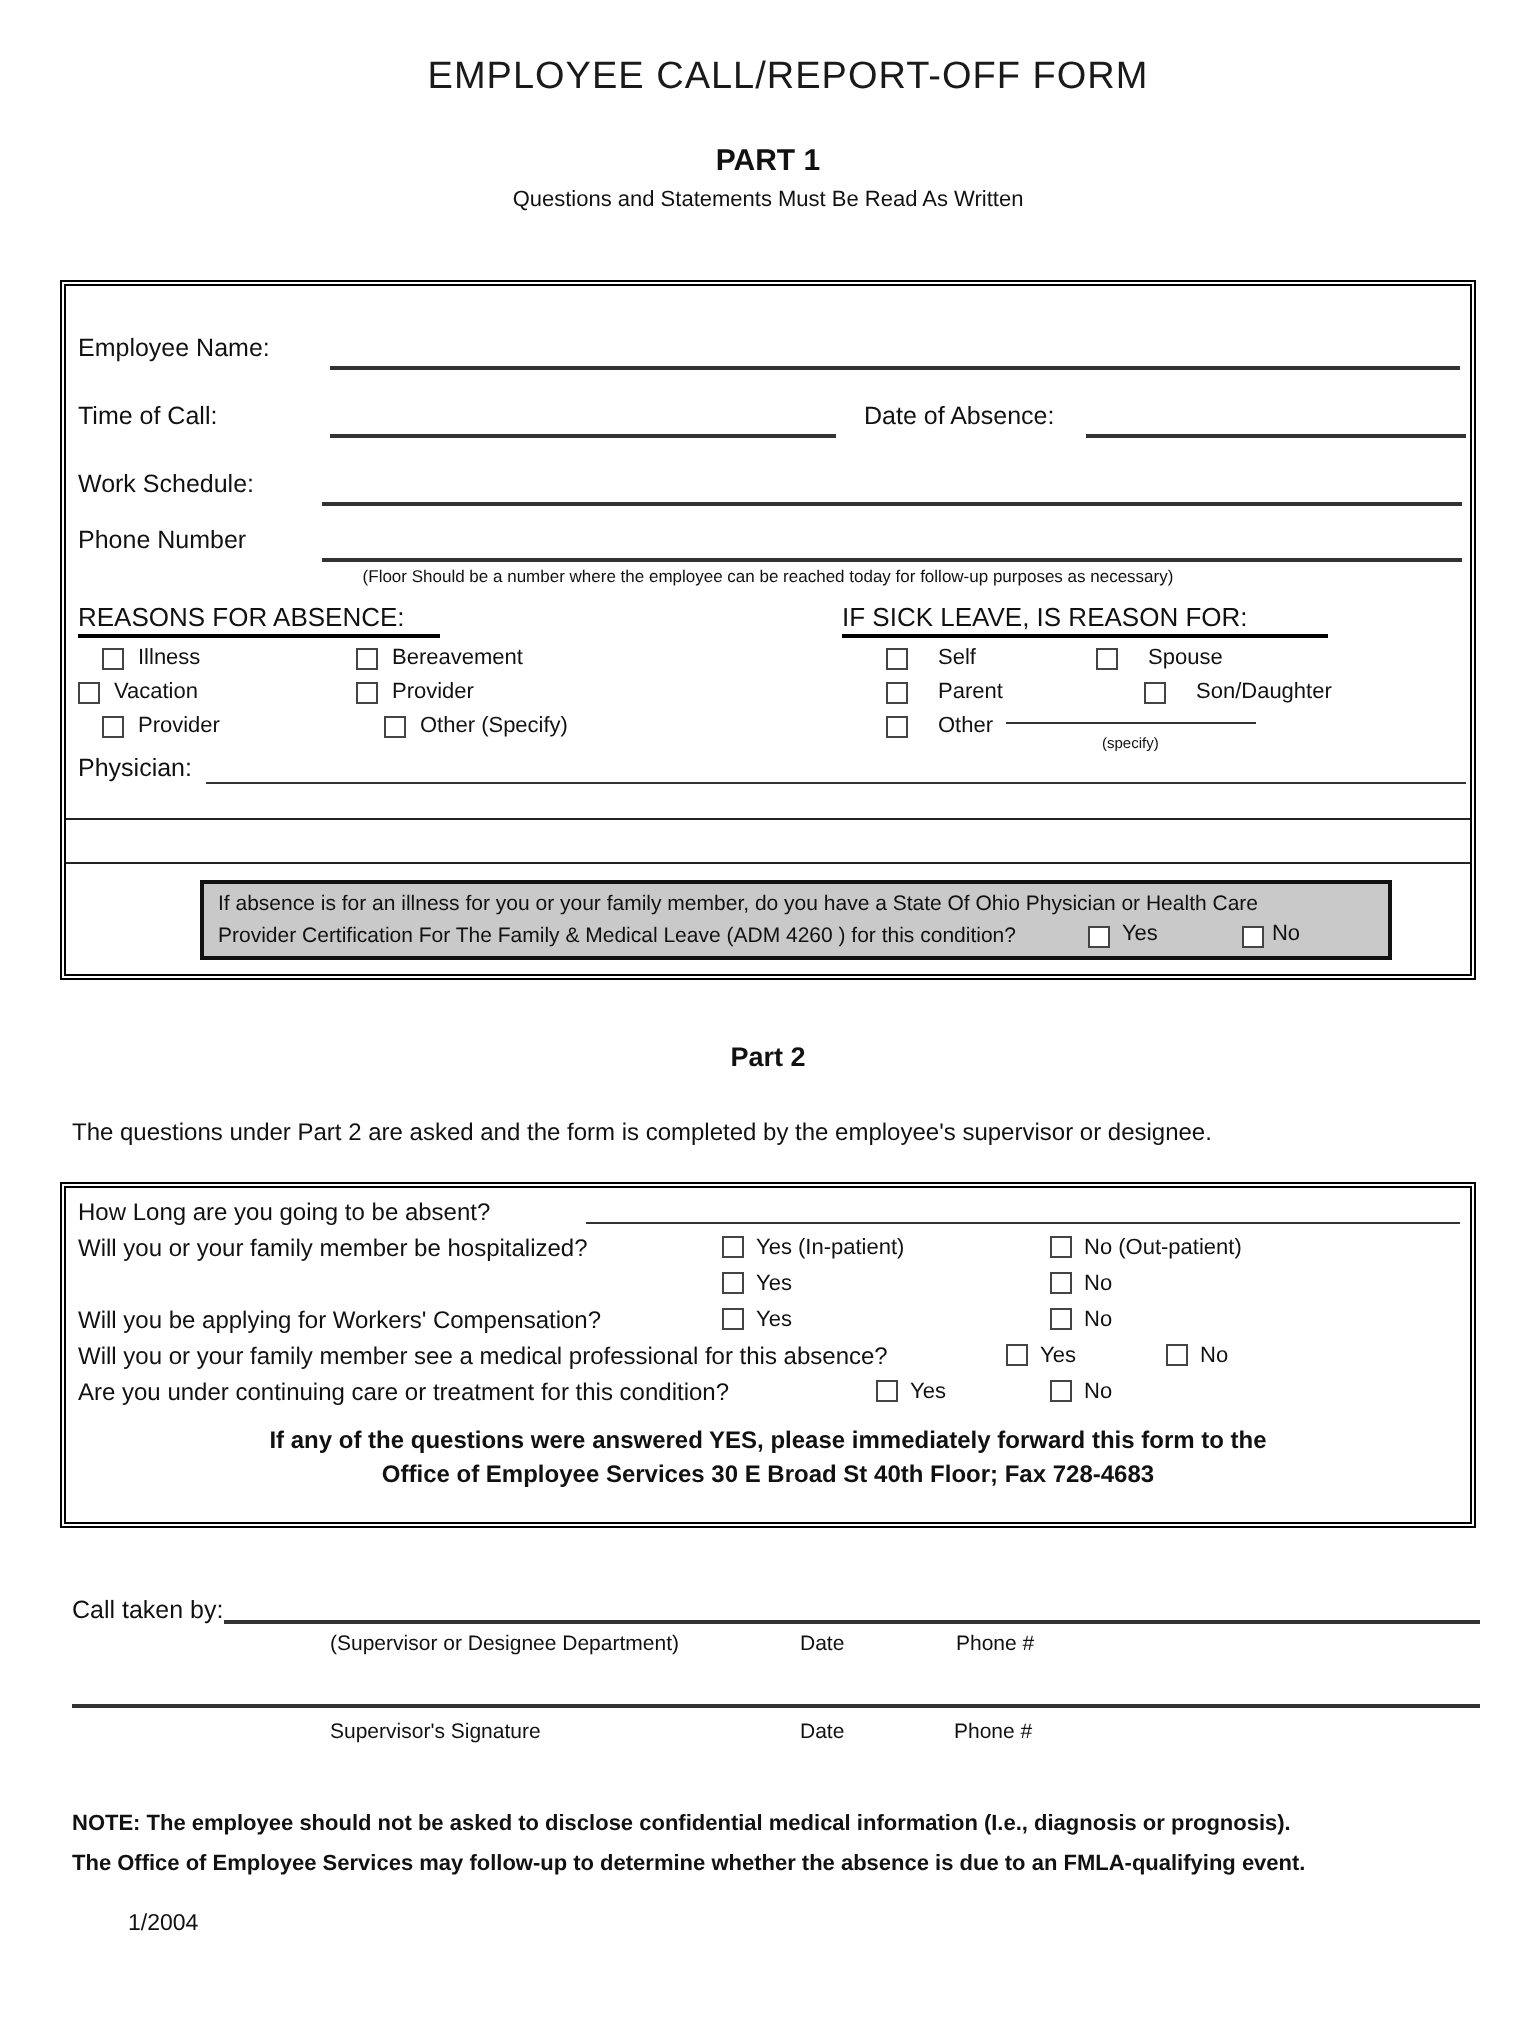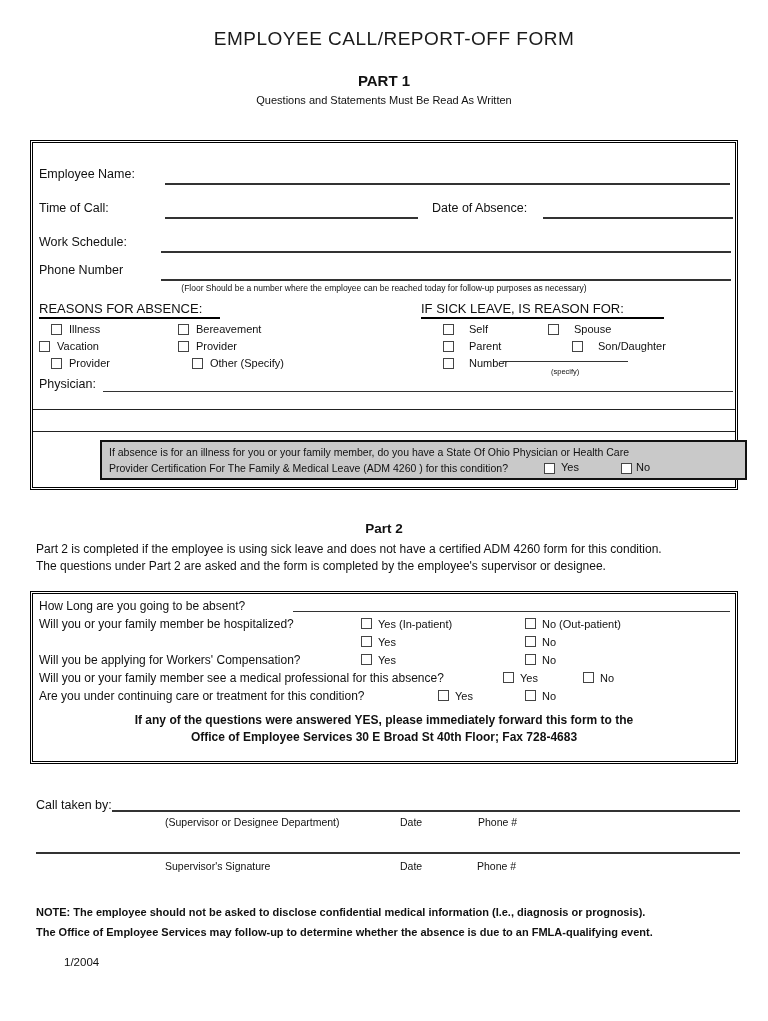--- a/index.html
+++ b/index.html
@@ -90,54 +90,53 @@
     <div class="abs cb-row" style="left:410px; top:180px;">
       <span class="cb"></span>
       <span class="cb-lbl" style="margin-left:8px;">Self</span>
     </div>
     <div class="abs cb-row" style="left:410px; top:197px;">
       <span class="cb"></span>
       <span class="cb-lbl" style="margin-left:8px;">Parent</span>
     </div>
     <div class="abs cb-row" style="left:410px; top:214px;">
       <span class="cb"></span>
-      <span class="cb-lbl" style="margin-left:8px;">Number</span>
+      <span class="cb-lbl" style="margin-left:8px;">Other</span>
     </div>
     <div class="abs thin-line" style="left:470px; top:206px; width:125px;"></div>
     <div class="abs specify" style="left:518px; top:224px;">(specify)</div>
 
     <div class="abs cb-row" style="left:515px; top:180px;">
       <span class="cb"></span>
       <span class="cb-lbl" style="margin-left:8px;">Spouse</span>
     </div>
     <div class="abs cb-row" style="left:515px; top:197px;margin-left:24px;">
       <span class="cb"></span>
       <span class="cb-lbl" style="margin-left:8px;">Son/Daughter</span>
     </div>
 
     <div class="abs lbl" style="left:6px; top:234px;">Physician:</div>
     <div class="abs fill-line" style="left:70px; top:235px; width:630px; border-bottom-width:1.5px;"></div>
 
     <div class="abs divider" style="left:0; top:266px;"></div>
     <div class="abs divider" style="left:0; top:288px;"></div>
 
-    <div class="abs gray-box" style="left:67px; top:297px; width:647px; height:40px;">
+    <div class="abs gray-box" style="left:67px; top:297px; width:596px; height:40px;">
       <div class="gtext">If absence is for an illness for you or your family member, do you have a State Of Ohio Physician or Health Care</div>
       <div class="gtext gline2">
         <span>Provider Certification For The Family &amp; Medical Leave (ADM 4260 ) for this condition?</span>
         <span class="cb" style="margin-left:36px;"></span>
         <span class="cb-lbl" style="margin-left:6px;">Yes</span>
         <span class="cb" style="margin-left:42px;"></span>
         <span class="cb-lbl" style="margin-left:4px;">No</span>
       </div>
     </div>
   </div>
 
   <div class="abs" style="top:521px; width:100%; text-align:center; font-size:13.5px; font-weight:bold;">Part 2</div>
-  <div class="abs q" style="left:36px; top:542px;">Part 2 is completed if the employee is using sick leave and does not have a certified ADM 4260 form for this condition.</div>
   <div class="abs q" style="left:36px; top:559px;">The questions under Part 2 are asked and the form is completed by the employee's supervisor or designee.</div>
 
   <div class="abs box" style="left:30px; top:591px; width:708px; height:173px;">
 
     <div class="abs q" style="left:6px; top:5px;">How Long are you going to be absent?</div>
     <div class="abs thin-line" style="left:260px; top:5px; width:437px;"></div>
 
     <div class="abs q" style="left:6px; top:23px;">Will you or your family member be hospitalized?</div>
     <span class="abs cb" style="left:328px; top:24px;"></span>
     <span class="abs cb-lbl" style="left:345px; top:24px;">Yes (In-patient)</span>

